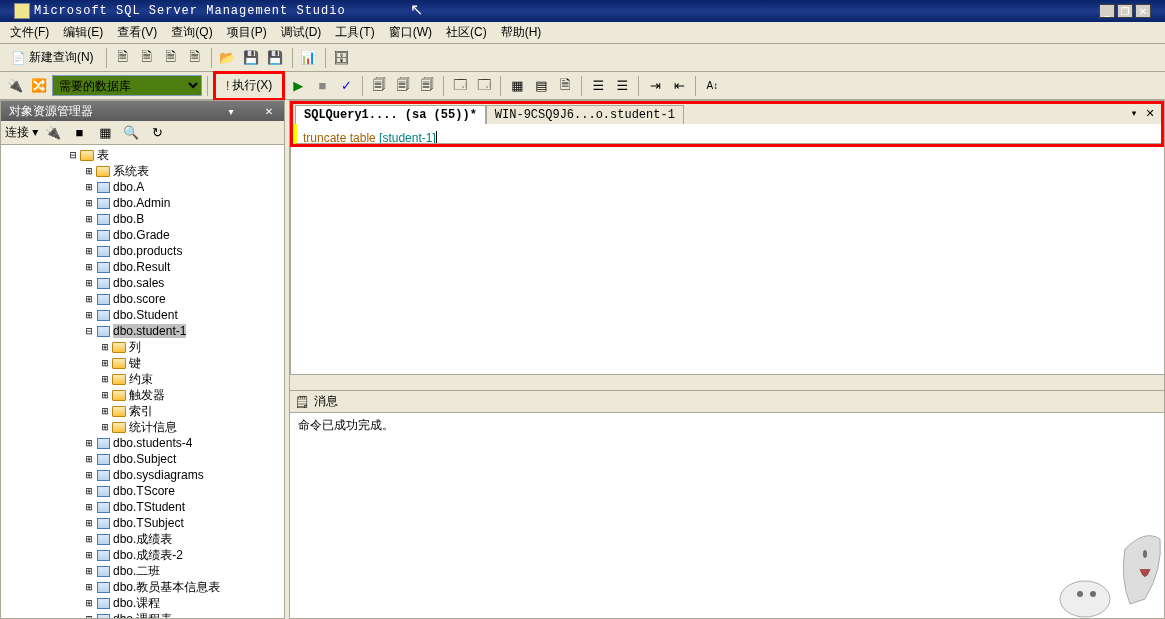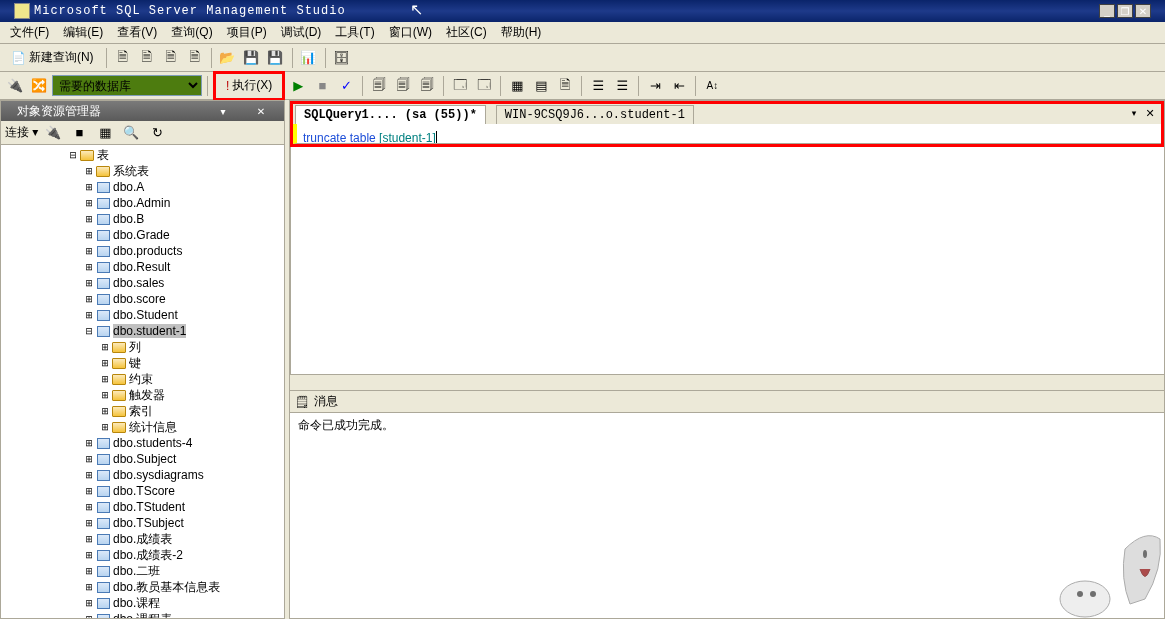--- a/index.html
+++ b/index.html
@@ -23,41 +23,41 @@
   .newquery-btn { height: 22px; padding: 0 6px; display: flex; align-items: center; border: 1px solid transparent; cursor: pointer; gap: 3px; }
   .combo { height: 21px; width: 150px; background: #4d7c0f; border: 1px solid #7f9db9; font-size: 12px; padding: 0 2px; }
   .execute-btn { height: 22px; padding: 0 8px; display: flex; align-items: center; cursor: pointer; gap: 3px; border: 1px solid #ece9d8; }
   .highlight-red { border: 3px solid #ff0000; padding: 1px; }
   
   
   .main { display: flex; height: calc(100% - 100px); }
   
   
   .objexp { width: 285px; display: flex; flex-direction: column; background: #fff; border: 1px solid #aca899; }
-  .paneltitle { height: 20px; background: linear-gradient(to bottom, #7a7a7a, #5a5a5a); color: #fff; display: flex; align-items: center; padding: 0 16px; font-weight: normal; gap: 24px; }
+  .paneltitle { height: 20px; background: linear-gradient(to bottom, #7a7a7a, #5a5a5a); color: #fff; display: flex; align-items: center; padding: 0 8px; font-weight: normal; gap: 24px; }
   .paneltitle .spacer { flex:1; }
   .paneltitle .pbtn { width:14px; height:14px; color:#fff; cursor:pointer; display:flex;align-items:center;justify-content:center;font-size:10px; }
   .connectbar { height: 24px; background: #ece9d8; border-bottom: 1px solid #aca899; display: flex; align-items: center; padding: 0 4px; gap: 4px; }
   .tree { flex: 1; overflow: auto; background: #fff; padding: 2px; }
   .treenode { display: flex; align-items: center; height: 16px; cursor: pointer; white-space: nowrap; font-family: "Fixedsys","Courier New", SimSun, monospace; font-size:12px;}
   .treenode .twisty { width: 12px; text-align: center; font-size: 9px; color: #000; font-family: Arial; }
   .treenode .nodeicon { width: 16px; height: 14px; margin-right: 2px; display:inline-flex;align-items:center;justify-content:center;}
   .treenode.selected .label { background: #c0c0c0; }
   .folder-icon { background: linear-gradient(to bottom,#fceabb,#f5c33b); border:1px solid #b8860b; width:14px; height:11px; border-radius:1px; }
   .table-icon { width:13px; height:11px; border:1px solid #4a7ab5; background:linear-gradient(to bottom,#dbe9f9,#b8d4f0); display:inline-block;}
   
   
   .editarea { flex: 1; display: flex; flex-direction: column; background:#ece9d8; border:1px solid #aca899; position:relative;}
-  .tabstrip { height: 20px; display: flex; align-items: flex-end; background: #ece9d8; padding-left: 2px; gap:10px; position:relative;}
+  .tabstrip { height: 20px; display: flex; align-items: flex-end; background: #ece9d8; padding-left: 2px; gap:0; position:relative;}
   .doctab { height: 19px; padding: 0 8px; background: #ece9d8; border: 1px solid #aca899; border-bottom: none; display: flex; align-items: center; cursor: pointer; font-family: "Fixedsys","Courier New",monospace; font-size:12px; }
   .doctab.active { background: #fff; font-weight: bold; }
   .dropdown-btn { position:absolute; right:20px; top:2px; width:14px; height:14px; cursor:pointer; font-size:9px; display:flex;align-items:center;justify-content:center;}
   .close-doc { position:absolute; right:4px; top:2px; width:14px; height:14px; cursor:pointer; font-size:11px; display:flex;align-items:center;justify-content:center;}
   .editor { background: #fff; height: 330px; padding: 4px 6px; font-family: "Courier New", monospace; font-size: 14px; border-bottom:1px solid #aca899; overflow:auto; border-left:4px solid #ffff00;}
-  .editor .kw-blue { color: #1d4ed8; }
+  .editor .kw-blue { color: #a16207; }
   .editor .kw-teal { color: #008080; }
   .cursor-caret { display:inline-block; width:1px; height:14px; background:#000; vertical-align:middle;}
   
   .msgpanel { flex:1; background: #fff; display:flex; flex-direction:column; border-top:1px solid #aca899;}
   .msgtab { height:22px; display:flex; align-items:center; padding:0 4px; gap:4px; background:#ece9d8; border-bottom:1px solid #aca899;}
   .msgtab .icon { width:16px; height:16px; display:flex;align-items:center;justify-content:center;}
   .msgcontent { flex:1; padding:4px 8px; font-size:12px; }
   
   .hscroll { height:16px; background:#ece9d8; border-top:1px solid #aca899;}
   

